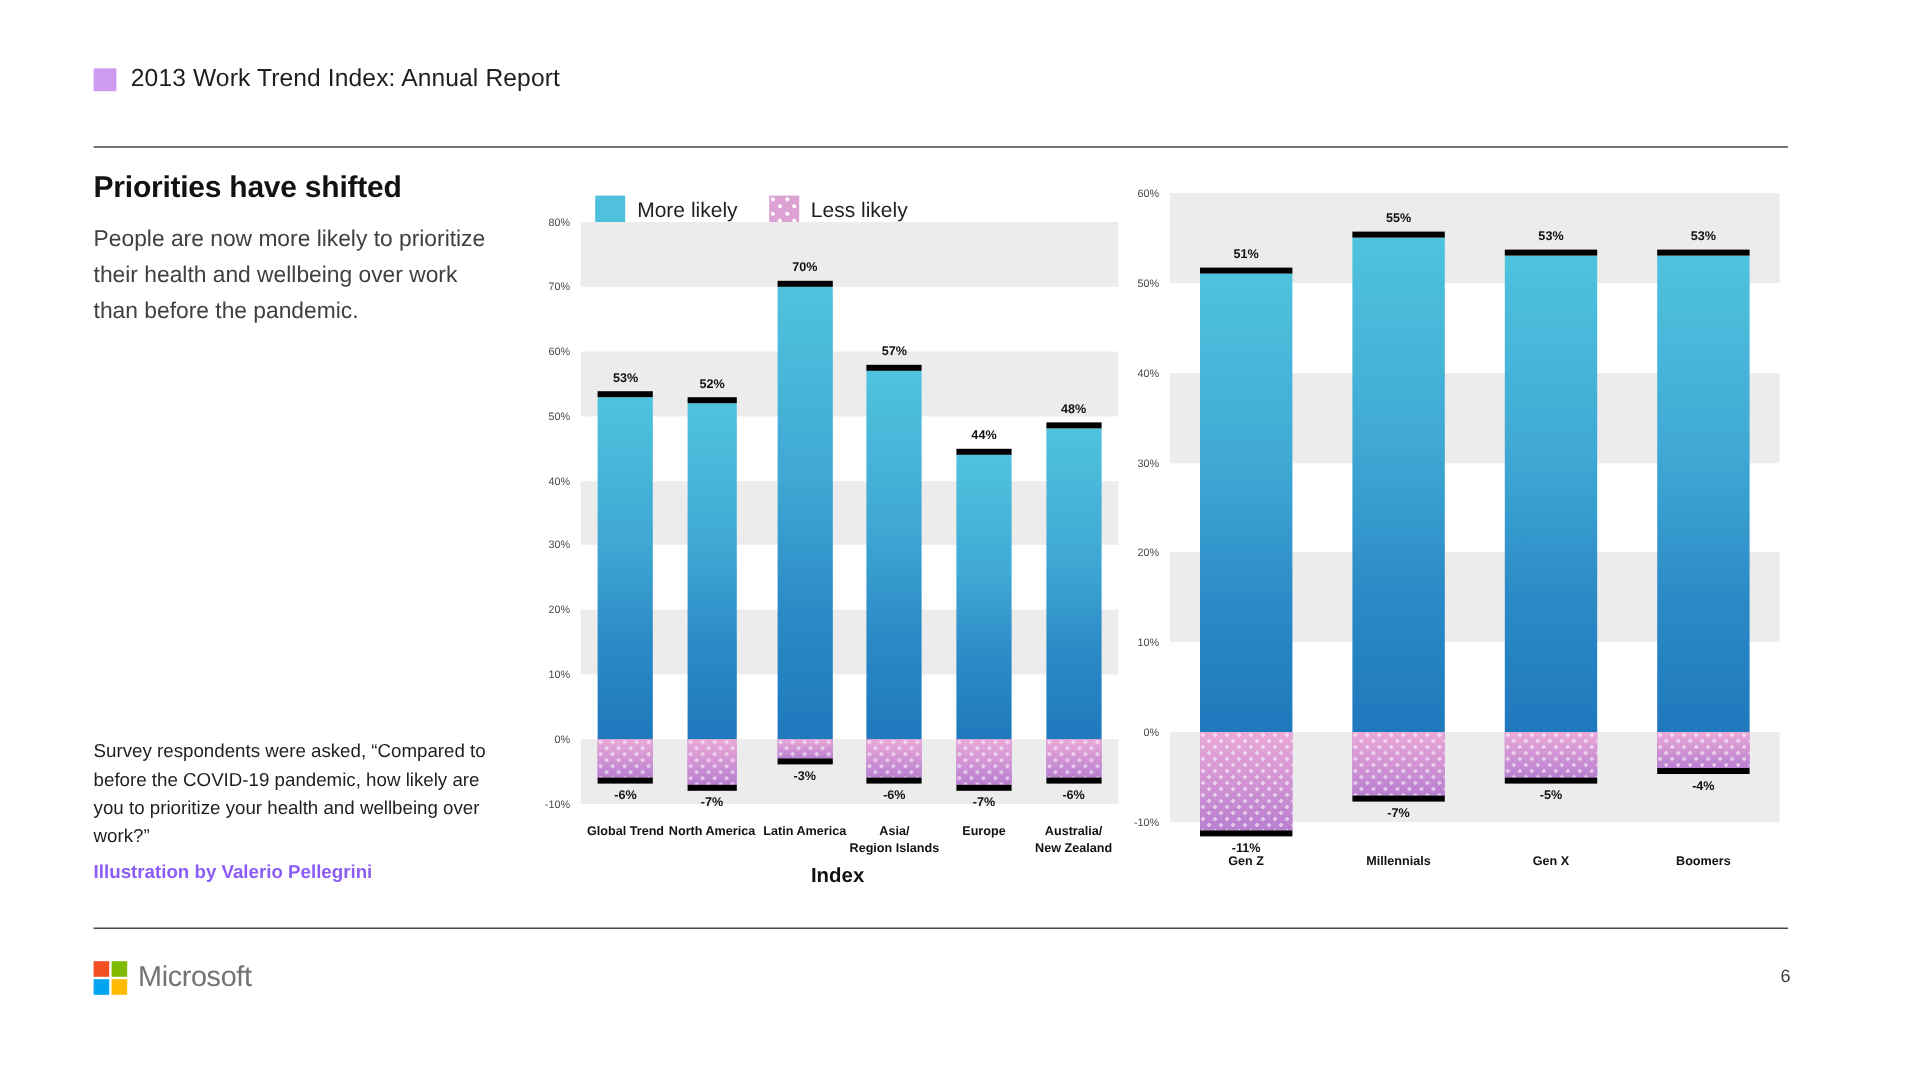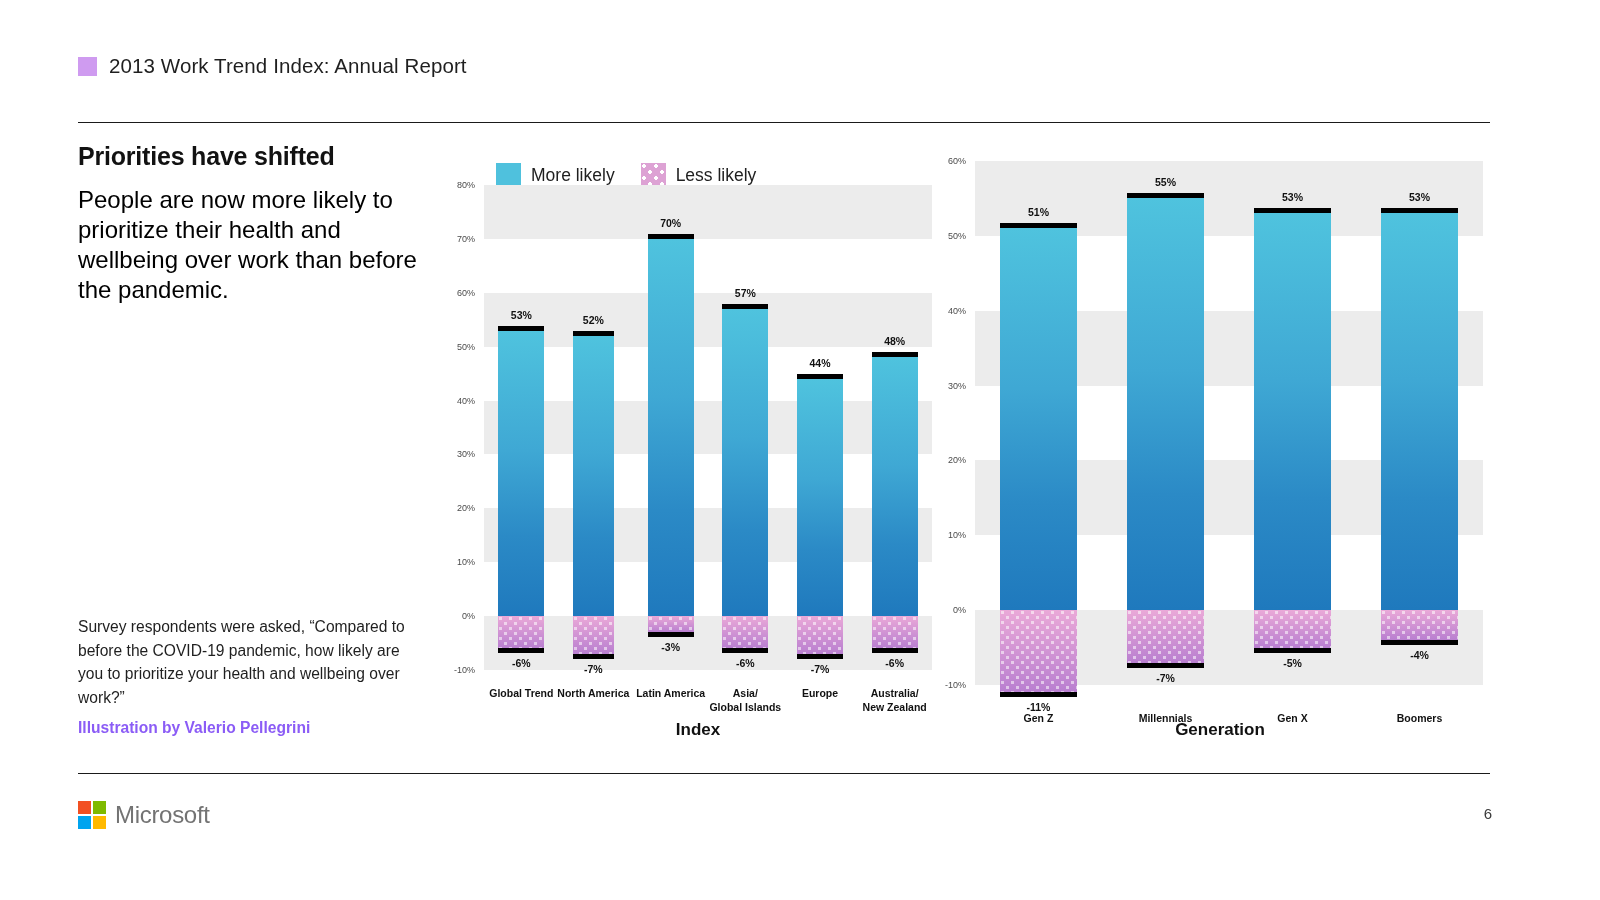--- a/index.html
+++ b/index.html
@@ -60,23 +60,23 @@
     font-size: 25px;
     font-weight: bold;
     letter-spacing: -0.2px;
     color: #121212;
   }
   .subhead {
     position: absolute;
     left: 78px;
     top: 185px;
     width: 345px;
-    font-size: 24px;
+    font-size: 19px;
     line-height: 30px;
-    color: #000000;
+    color: #404040;
   }
   .footnote {
     position: absolute;
     left: 78px;
     top: 615px;
     width: 330px;
     font-size: 15.6px;
     line-height: 23.5px;
     color: #1f1f1f;
   }
@@ -328,21 +328,21 @@
         <div class="xlabel" style="top: 501px; width: 104.667px;">Latin America</div>
       </div>
       <div class="bar-group" style="left: 238.187px; width: 46.2933px;">
         <div class="bar-pos" style="top: 123.944px; height: 307.167px;"></div>
         <div class="bar-neg" style="top: 431.111px; height: 32.3333px;">
           <span class="tex"></span>
         </div>
         <div class="val-top" style="top: 101.944px;">57%</div>
         <div class="val-bot" style="top: 472.444px;">-6%</div>
         <div class="xlabel" style="top: 501px; width: 104.667px;">Asia/
-Global Islands</div>
+Region Islands</div>
       </div>
       <div class="bar-group" style="left: 312.853px; width: 46.2933px;">
         <div class="bar-pos" style="top: 194px; height: 237.111px;"></div>
         <div class="bar-neg" style="top: 431.111px; height: 37.7222px;">
           <span class="tex"></span>
         </div>
         <div class="val-top" style="top: 172px;">44%</div>
         <div class="val-bot" style="top: 477.833px;">-7%</div>
         <div class="xlabel" style="top: 501px; width: 104.667px; text-align: center;">Europe</div>
       </div>
@@ -406,21 +406,20 @@
       <div class="bar-group" style="left: 406.4px; width: 76.2px;">
         <div class="bar-pos" style="top: 52.4px; height: 396.743px;"></div>
         <div class="bar-neg" style="top: 449.143px; height: 29.9429px;">
           <span class="tex"></span>
         </div>
         <div class="val-top" style="top: 30.4px;">53%</div>
         <div class="val-bot" style="top: 488.086px;">-4%</div>
         <div class="xlabel" style="top: 550px; width: 157px;">Boomers</div>
       </div>
     </div>
-  <div class="axis-title" style="top:565px;">Generation</div>
 </div>
 
 <div class="rule-bottom"></div>
 <div class="ms-logo">
   <span class="ms-grid">
     <i style="background: rgb(242, 80, 34);"></i>
     <i style="background: rgb(127, 186, 0);"></i>
     <i style="background: rgb(0, 164, 239);"></i>
     <i style="background: rgb(255, 185, 0);"></i>
   </span>

